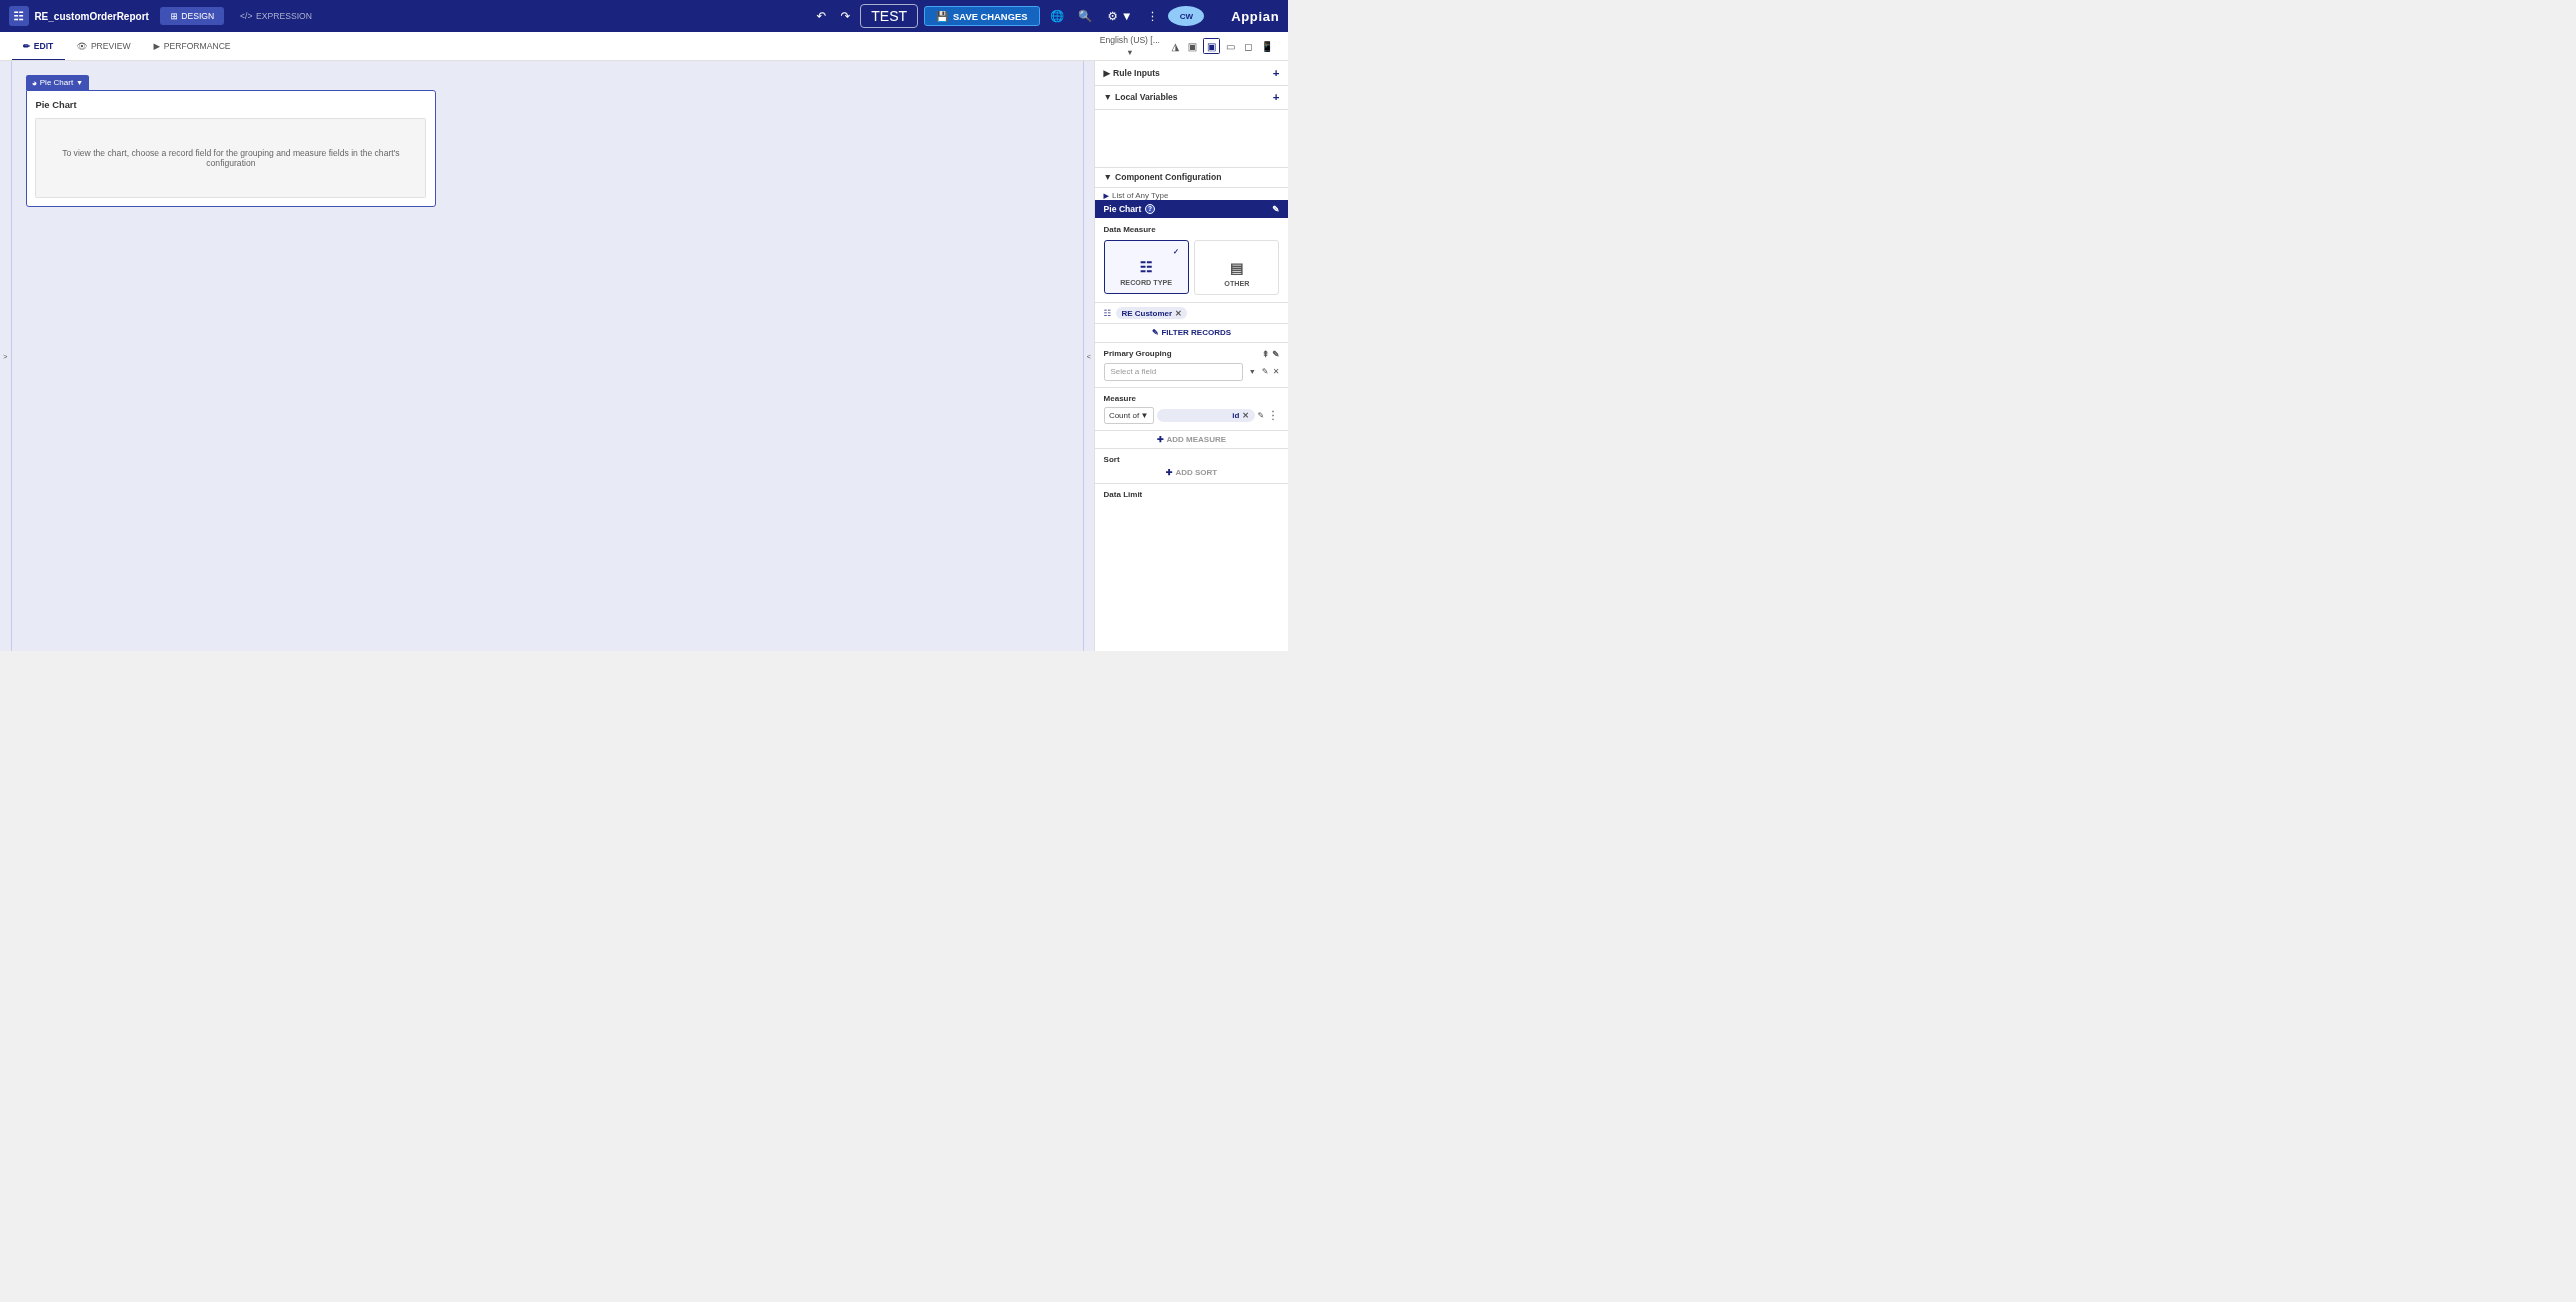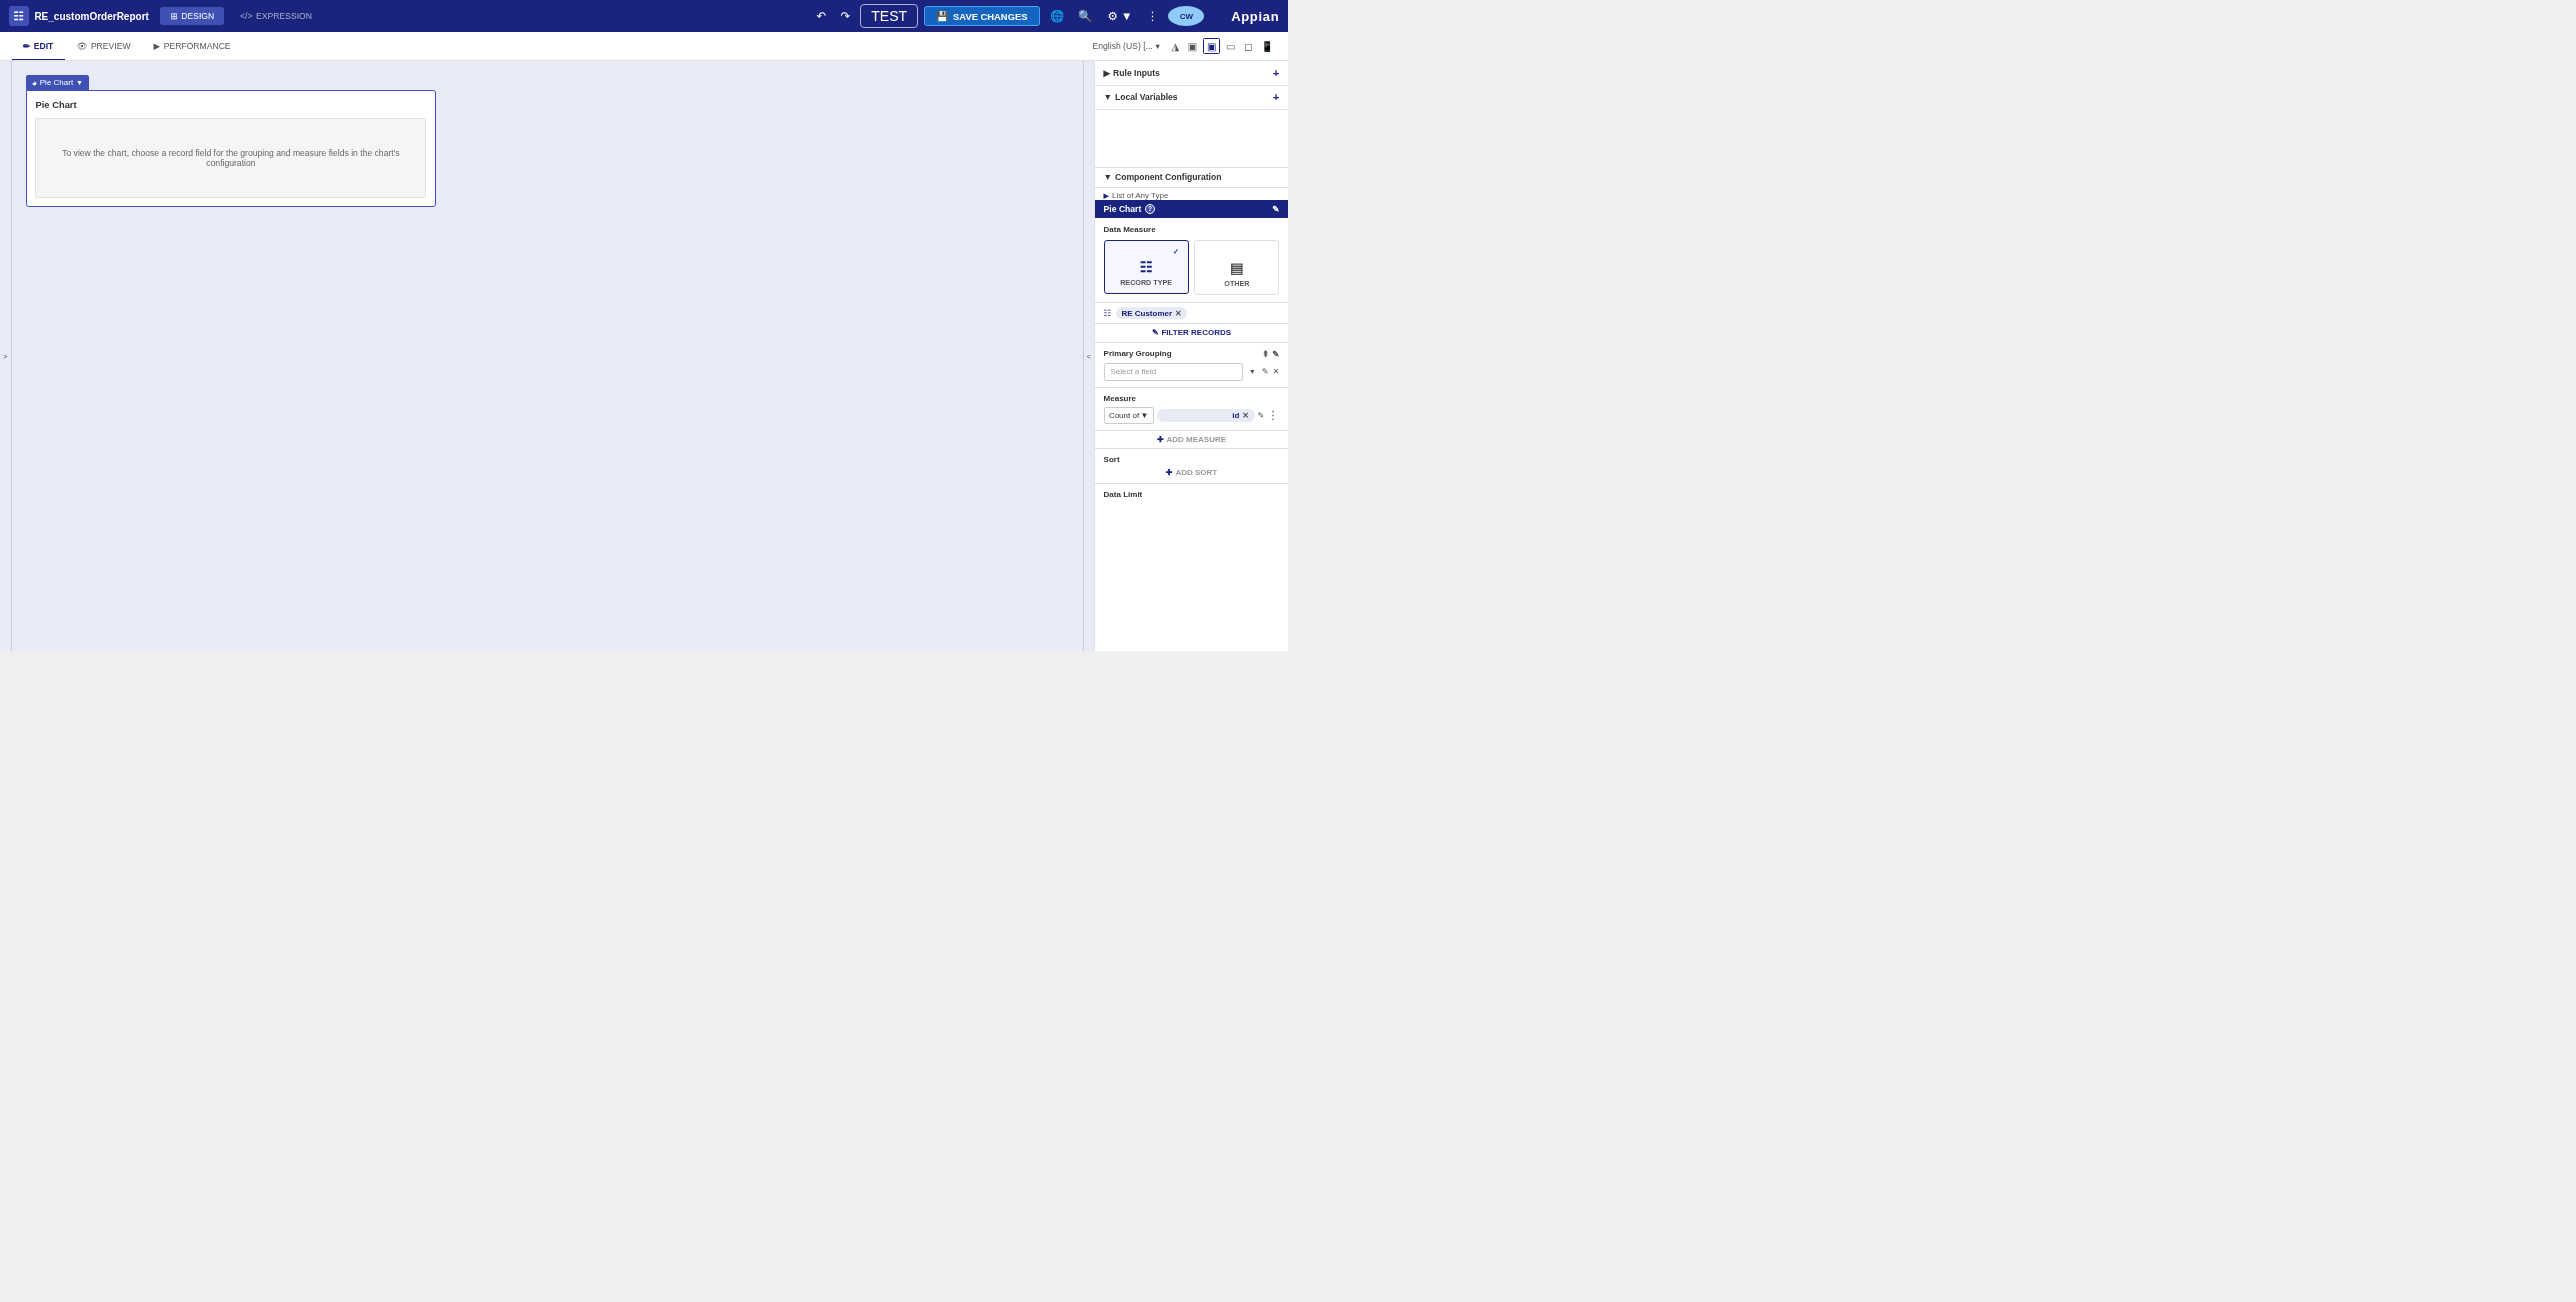--- a/index.html
+++ b/index.html
@@ -66,21 +66,21 @@
     }
     .tab-item {
       display: flex; align-items: center; gap: 3.6px;
       padding: 0 11.5px; height: 100%; font-size: 8.6px;
       color: #555; cursor: pointer; border-bottom: 1.4px solid transparent;
     }
     .tab-item.active { color: #1a237e; border-bottom: 1.4px solid #1a237e; font-weight: 600; }
     .tab-icon { font-size: 8.6px; }
     .lang-selector {
       margin-left: auto; display: flex; align-items: center; gap: 2.9px;
-      font-size: 8.6px; color: #555; cursor: pointer;
+      font-size: 8.6px; color: #555; cursor: pointer; flex-direction: column;
     }
     .view-icons { display: flex; gap: 2.9px; margin-left: 8.6px; align-items: center; }
     .view-icon { font-size: 10px; color: #555; cursor: pointer; padding: 1.4px 2.9px; }
     .view-icon.active { color: #1a237e; border: 0.7px solid #1a237e; border-radius: 1.4px; }
 
     
     .main-layout {
       display: flex;
       height: calc(651px - 60px);
     }

